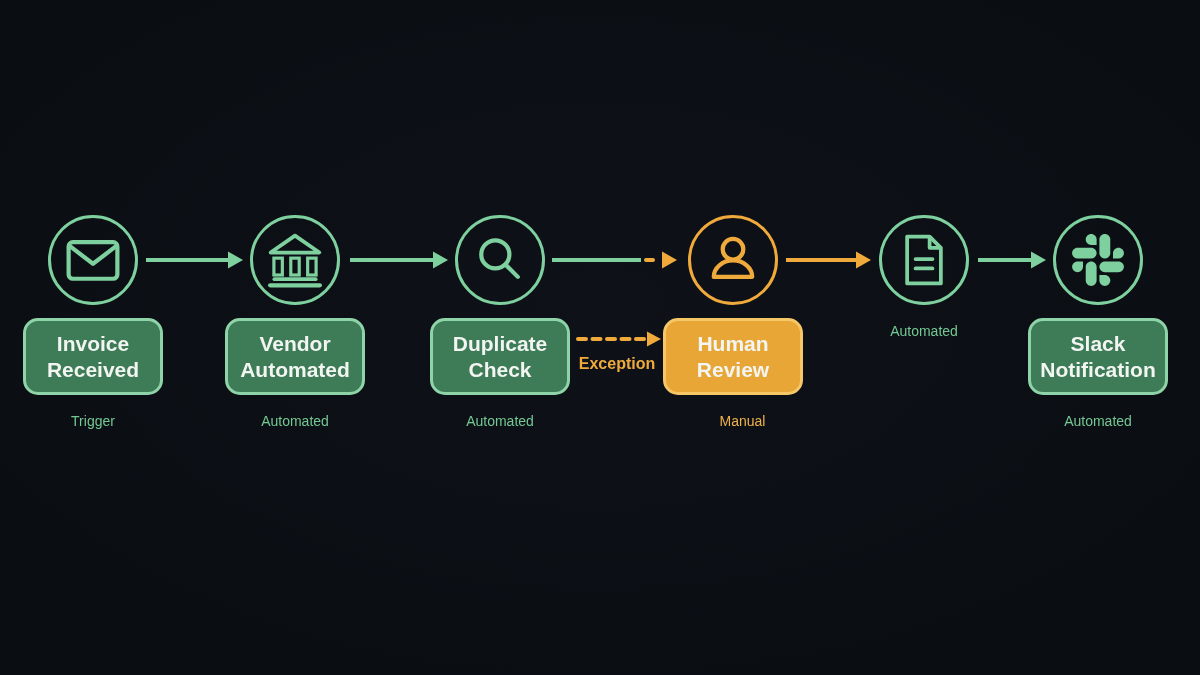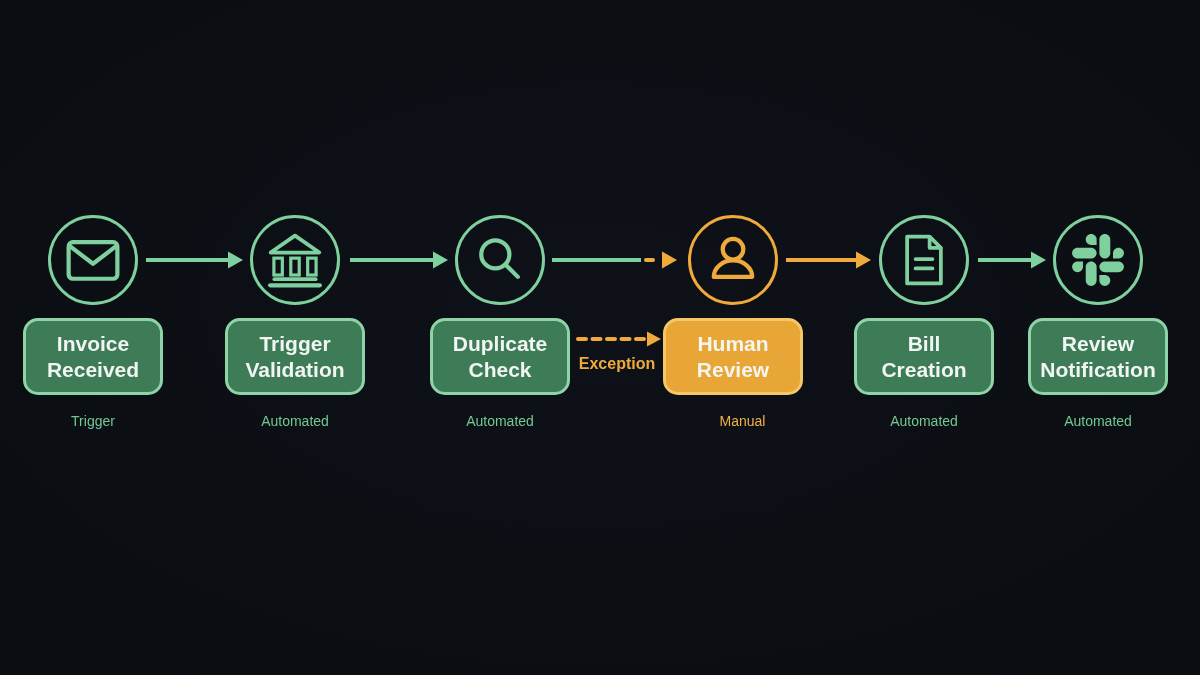--- a/index.html
+++ b/index.html
@@ -133,21 +133,21 @@
     <div class="circle">
       <svg width="60" height="60" viewBox="-32 -32 64 64">
         <path d="M -26,-8 L 0,-26 L 26,-8 Z" fill="none" stroke="currentColor" stroke-width="4" stroke-linejoin="round"></path>
         <rect x="-22.5" y="-2" width="9" height="18" fill="none" stroke="currentColor" stroke-width="3.4"></rect>
         <rect x="-4.5" y="-2" width="9" height="18" fill="none" stroke="currentColor" stroke-width="3.4"></rect>
         <rect x="13.5" y="-2" width="9" height="18" fill="none" stroke="currentColor" stroke-width="3.4"></rect>
         <line x1="-22" y1="20.5" x2="22" y2="20.5" stroke="currentColor" stroke-width="4" stroke-linecap="round"></line>
         <line x1="-26.5" y1="27" x2="26.5" y2="27" stroke="currentColor" stroke-width="4.5" stroke-linecap="round"></line>
       </svg>
     </div>
-    <div class="box">Trigger Validation</div>
+    <div class="box">Vendor Automated</div>
     <div class="status">Automated</div>
   </div>
 
   <div class="node green" style="left:415px">
     <div class="circle">
       <svg width="60" height="60" viewBox="-32 -32 64 64">
         <circle cx="-5" cy="-6" r="15" fill="none" stroke="currentColor" stroke-width="4.5"></circle>
         <line x1="6" y1="5" x2="19" y2="18" stroke="currentColor" stroke-width="4.5" stroke-linecap="round"></line>
       </svg>
     </div>
@@ -168,36 +168,35 @@
 
   <div class="node green" style="left:839px">
     <div class="circle">
       <svg width="60" height="60" viewBox="-32 -32 64 64">
         <path d="M -18,-25 H 6 L 18,-13 V 25 H -18 Z" fill="none" stroke="currentColor" stroke-width="4" stroke-linejoin="round"></path>
         <path d="M 6,-25 V -13 H 18" fill="none" stroke="currentColor" stroke-width="4" stroke-linejoin="round"></path>
         <line x1="-9" y1="-1" x2="9" y2="-1" stroke="currentColor" stroke-width="4" stroke-linecap="round"></line>
         <line x1="-9" y1="9" x2="9" y2="9" stroke="currentColor" stroke-width="4" stroke-linecap="round"></line>
       </svg>
     </div>
-    <div class="box">Bill Creation</div>
     <div class="status">Automated</div>
   </div>
 
   <div class="node green" style="left:1013px">
     <div class="circle">
       <svg width="60" height="60" viewBox="-32 -32 64 64">
         <g transform="scale(0.45) translate(-61.4,-61.4)" fill="currentColor">
           <path d="M25.8,77.6c0,7.1-5.8,12.9-12.9,12.9S0,84.7,0,77.6s5.8-12.9,12.9-12.9h12.9V77.6z"></path>
           <path d="M32.3,77.6c0-7.1,5.8-12.9,12.9-12.9s12.9,5.8,12.9,12.9v32.3c0,7.1-5.8,12.9-12.9,12.9 s-12.9-5.8-12.9-12.9V77.6z"></path>
           <path d="M45.2,25.8c-7.1,0-12.9-5.8-12.9-12.9S38.1,0,45.2,0s12.9,5.8,12.9,12.9v12.9H45.2z"></path>
           <path d="M45.2,32.3c7.1,0,12.9,5.8,12.9,12.9s-5.8,12.9-12.9,12.9H12.9C5.8,58.1,0,52.3,0,45.2 s5.8-12.9,12.9-12.9H45.2z"></path>
           <path d="M97,45.2c0-7.1,5.8-12.9,12.9-12.9s12.9,5.8,12.9,12.9s-5.8,12.9-12.9,12.9H97V45.2z"></path>
           <path d="M90.5,45.2c0,7.1-5.8,12.9-12.9,12.9s-12.9-5.8-12.9-12.9V12.9C64.7,5.8,70.5,0,77.6,0 s12.9,5.8,12.9,12.9V45.2z"></path>
           <path d="M77.6,97c7.1,0,12.9,5.8,12.9,12.9s-5.8,12.9-12.9,12.9s-12.9-5.8-12.9-12.9V97H77.6z"></path>
           <path d="M77.6,90.5c-7.1,0-12.9-5.8-12.9-12.9s5.8-12.9,12.9-12.9h32.3c7.1,0,12.9,5.8,12.9,12.9 s-5.8,12.9-12.9,12.9H77.6z"></path>
         </g>
       </svg>
     </div>
-    <div class="box">Review Notification</div>
+    <div class="box">Slack Notification</div>
     <div class="status">Automated</div>
   </div>
 
 </div>
 
 </body></html>

